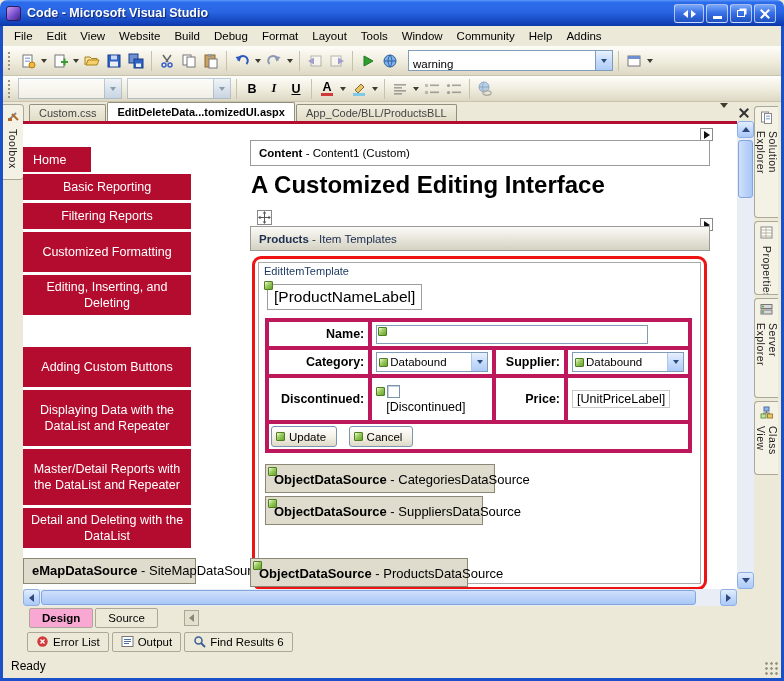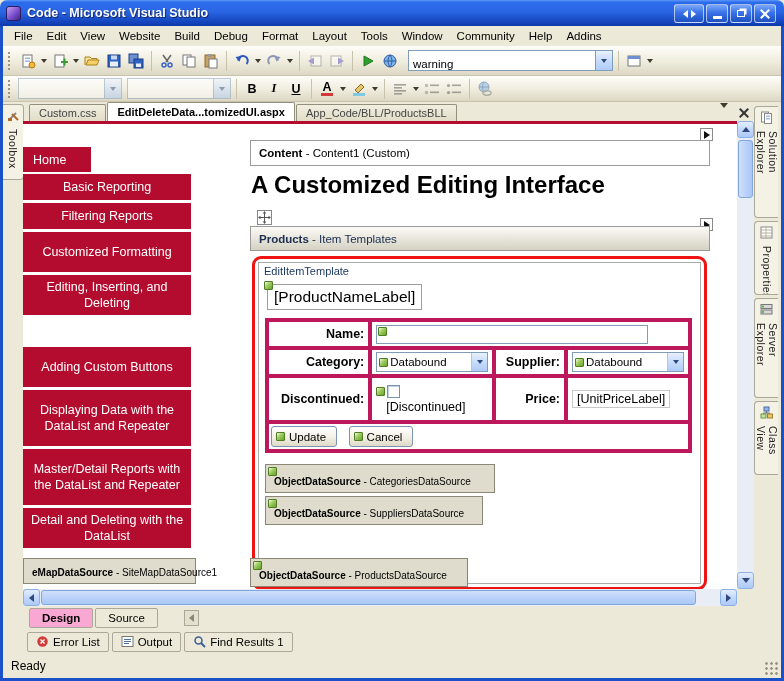--- a/index.html
+++ b/index.html
@@ -63,21 +63,21 @@
   .vtext { writing-mode:vertical-rl; font-size:10.5px; color:#222; letter-spacing:.5px; }
 
   
   .doc { left:23px; top:121px; width:714px; height:468px; background:#fff; overflow:hidden; }
   .maroon-bar { left:0; top:0; width:714px; height:3px; background:var(--nav-red,#B30C2E); }
   .nav-item { left:0; width:168px; background:var(--nav-red,#B30C2E); color:#fff; font-size:12.5px;
     display:flex; align-items:center; justify-content:center; text-align:center; line-height:1.3; padding:2px 6px; }
   .home-box { left:0; top:26px; width:68px; height:25px; background:var(--nav-red,#B30C2E); color:#fff;
     display:flex; align-items:center; padding-left:10px; font-size:12.5px; }
   .ods { background:#DFDCCD; border:1px solid #8A8875; }
-  .ods .txt { position:absolute; left:8px; bottom:5px; font-size:10px; white-space:nowrap; }
+  .ods .txt { position:absolute; left:8px; bottom:5px; font-size:13px; white-space:nowrap; }
   .glyph { display:inline-block; width:9px; height:9px; border:1px solid #4E7D22; border-radius:1px;
     background:linear-gradient(135deg,#F2FBE4,#9CCB5E 45%,#64A22E); flex:none; }
   .smart-arrow { width:13px; height:13px; background:#fff; border:1px solid #8A8A8A; display:flex; align-items:center; justify-content:center; }
   .smart-arrow .tri.r { border-left-color:#111; border-top-width:4px; border-bottom-width:4px; border-left-width:6px; }
   .hdr-box { border:1px solid #9A9A9A; background:#fff; display:flex; align-items:center; padding-left:8px; }
   .prod-hdr { background:linear-gradient(180deg,#FBFAF6,#D5D2C3); color:#203050; }
   .red-frame { border:3px solid var(--selection-red,#EE1414); border-radius:9px; background:#fff; }
   .inner-frame { position:absolute; left:3px; top:3px; right:3px; bottom:3px; border:1px solid #ABABAB; }
   .plabel { position:absolute; border:1px solid #9E9E9E; background:#fff; padding:3px 6px; font-size:15.5px; }
   .plabel .glyph { position:absolute; left:-4px; top:-4px; }
@@ -631,21 +631,21 @@
       </span>
       <span>Output</span>
     </span>
     <span class="btab">
       <span>
         <svg width="13" height="13">
             <circle cx="5.5" cy="5.5" r="3.5" fill="none" stroke="#3C5E94" stroke-width="1.5"></circle>
             <line x1="8" y1="8" x2="12" y2="12" stroke="#3C5E94" stroke-width="2"></line>
           </svg>
       </span>
-      <span>Find Results 1</span>
+      <span>Find Results 6</span>
     </span>
   </div>
 
   
   <div class="abs statusbar">
     <span>Ready</span>
     <span class="grip-corner"></span>
   </div>
 
 </div>

